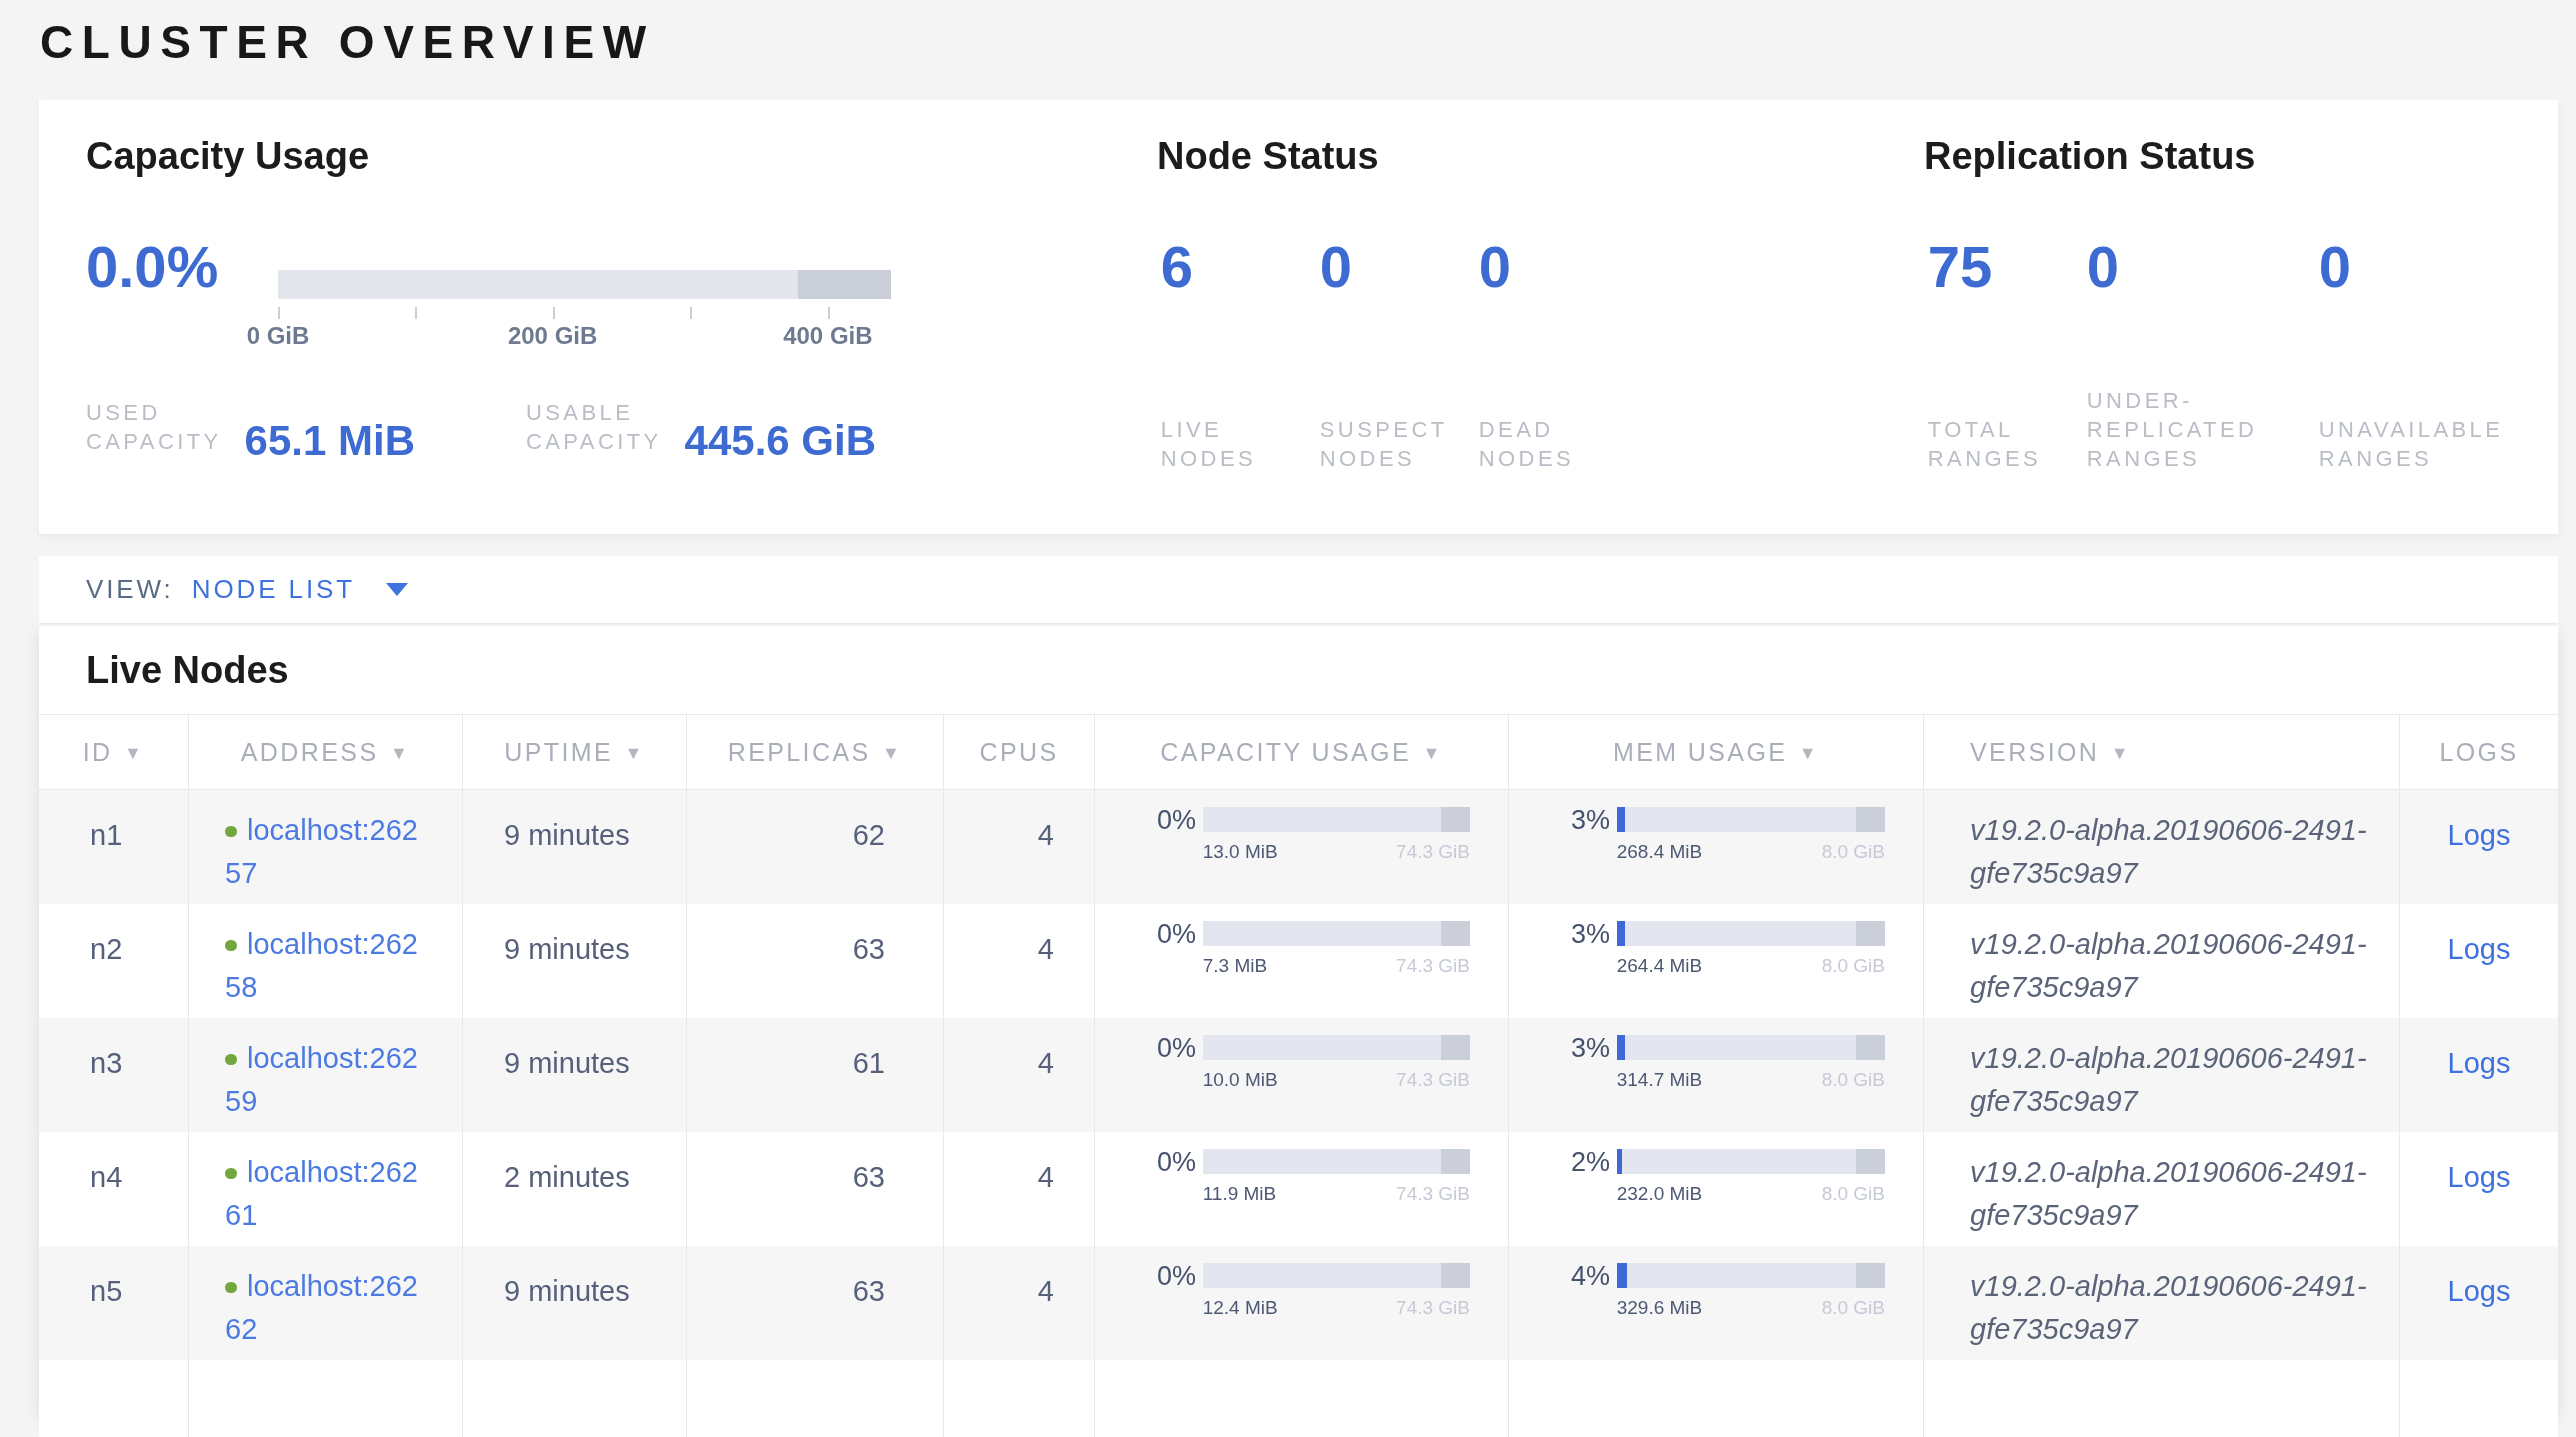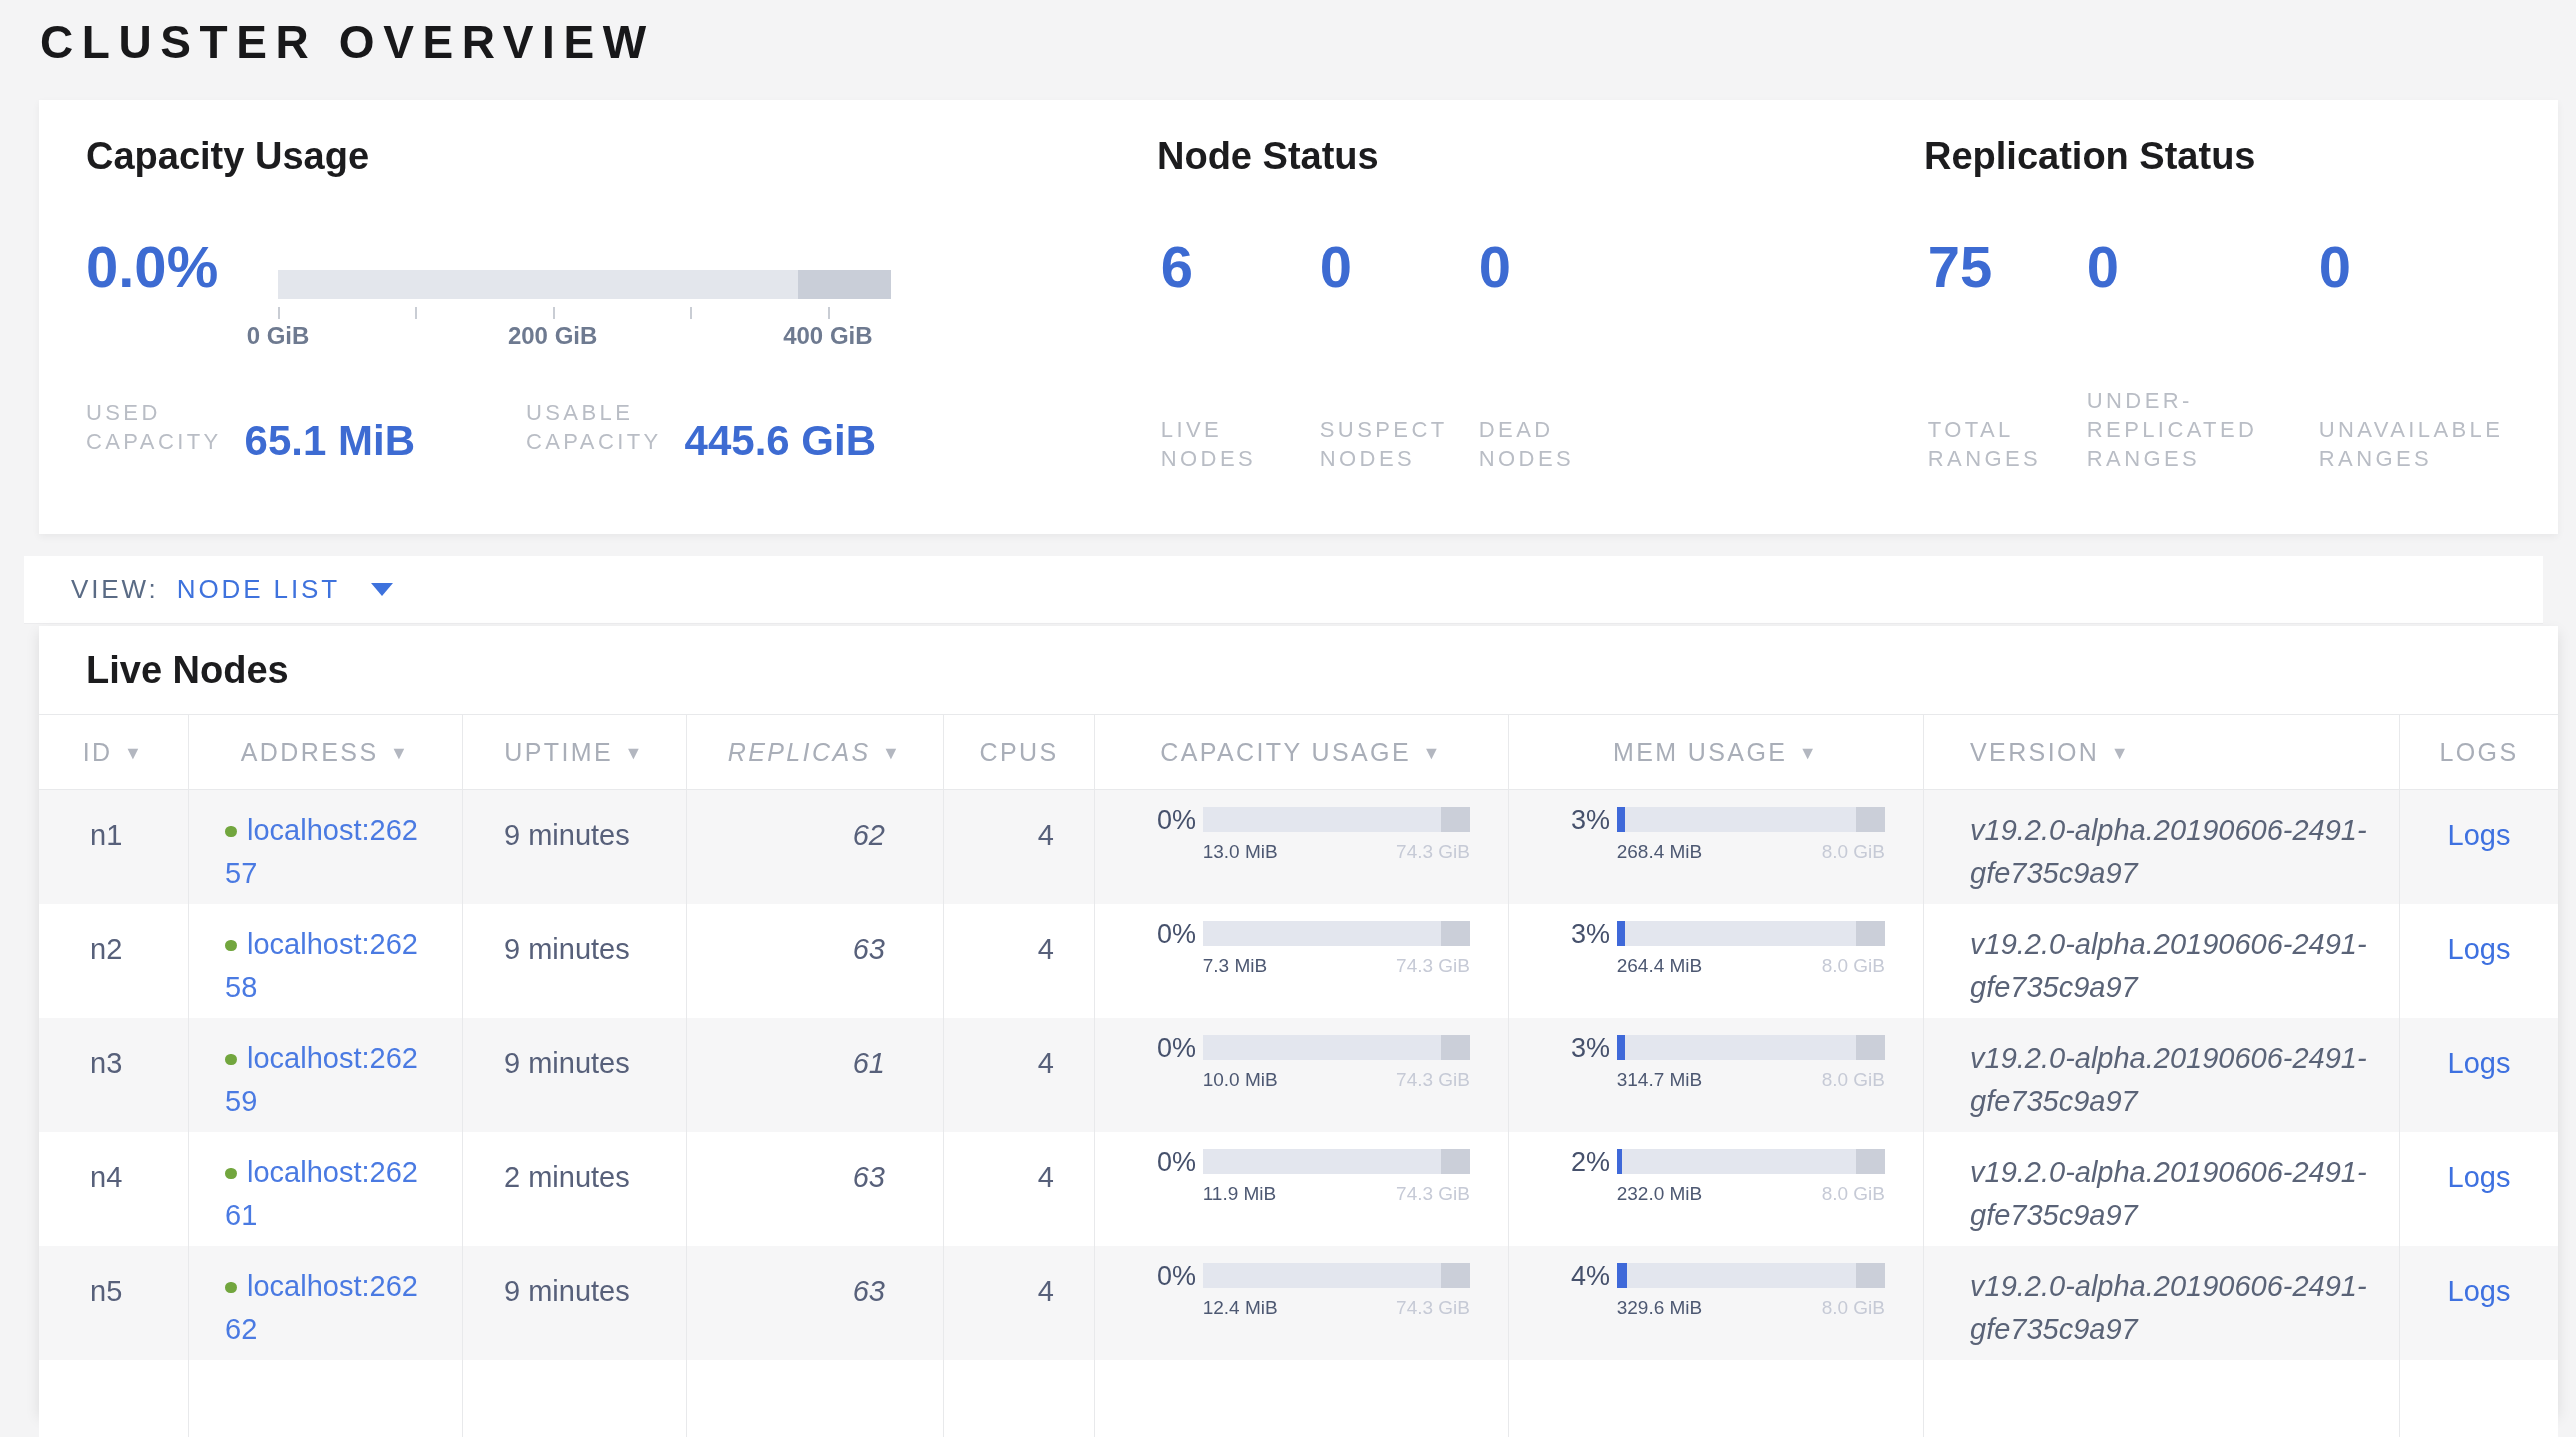--- a/index.html
+++ b/index.html
@@ -40,38 +40,38 @@
   .stat-cols { position:absolute; top:138px; left:3.8px; display:flex; }
   .stat-col { display:flex; flex-direction:column; height:235px; }
   .stat-col .stat-num { font-size:58px; font-weight:600; color:#3d6bd2; line-height:58px; }
   .stat-col .stat-label { margin-top:auto; }
   .sec-nodes .stat-col { width:159px; }
   .sec-replication .stat-col.w1 { width:159px; }
   .sec-replication .stat-col.w2 { width:232px; }
   .sec-replication .stat-col.w3 { width:240px; }
 
   
-  .view-bar { position:absolute; left:24px; top:556px; width:2519px; height:68px; background:#ffffff;
+  .view-bar { position:absolute; left:39px; top:556px; width:2519px; height:68px; background:#ffffff;
     border-bottom:1.9px solid #ececee; display:flex; align-items:center; padding-left:47px; }
   .view-label { font-size:26px; letter-spacing:2.9px; color:#5a6b85; }
   .view-select { display:flex; align-items:center; margin-left:18px; cursor:pointer; }
   .view-value { font-size:26px; letter-spacing:2.9px; color:#3e72dd; }
   .caret-down { width:0; height:0; border-left:11.5px solid transparent; border-right:11.5px solid transparent;
     border-top:13.4px solid #3e72dd; margin-left:31px; }
 
   
   .nodes-panel { position:absolute; left:39px; top:626px; width:2519px; height:787px; background:#ffffff;
     box-shadow:0 5.8px 13.4px rgba(0,0,0,0.10); }
   .ln-heading { height:88px; display:flex; align-items:center; padding-left:47px;
     font-size:38px; font-weight:700; color:#1c1c1e; }
 
   .trow { display:flex; width:100%; }
   .cell { flex:none; }
   .cell + .cell { border-left:1px solid #e8e9eb; }
-  .c-id { width:149px; } .c-addr { width:274px; } .c-up { width:224px; } .c-rep { width:257px;font-style:italic; }
+  .c-id { width:149px; } .c-addr { width:274px; } .c-up { width:224px; } .c-rep { width:257px; }
   .c-cpu { width:151px; } .c-cap { width:414px; } .c-mem { width:415px; } .c-ver { width:476px; } .c-log { width:159px; }
 
   .thead { height:76px; border-top:1px solid #e8e9eb; border-bottom:1px solid #e8e9eb; }
   .thead .cell { display:flex; align-items:center; justify-content:center;
     font-size:25px; letter-spacing:2.4px; color:#a9aeb8; }
   .thead .cell.hl { justify-content:flex-start; padding-left:46px; }
   .sort-icon { font-size:18px; color:#b3b7c0; margin-left:11.5px; position:relative; top:1px; }
 
   .tbody .trow { height:114px; background:#ffffff; }
   .tbody .trow.alt { background:#f6f6f7; }

